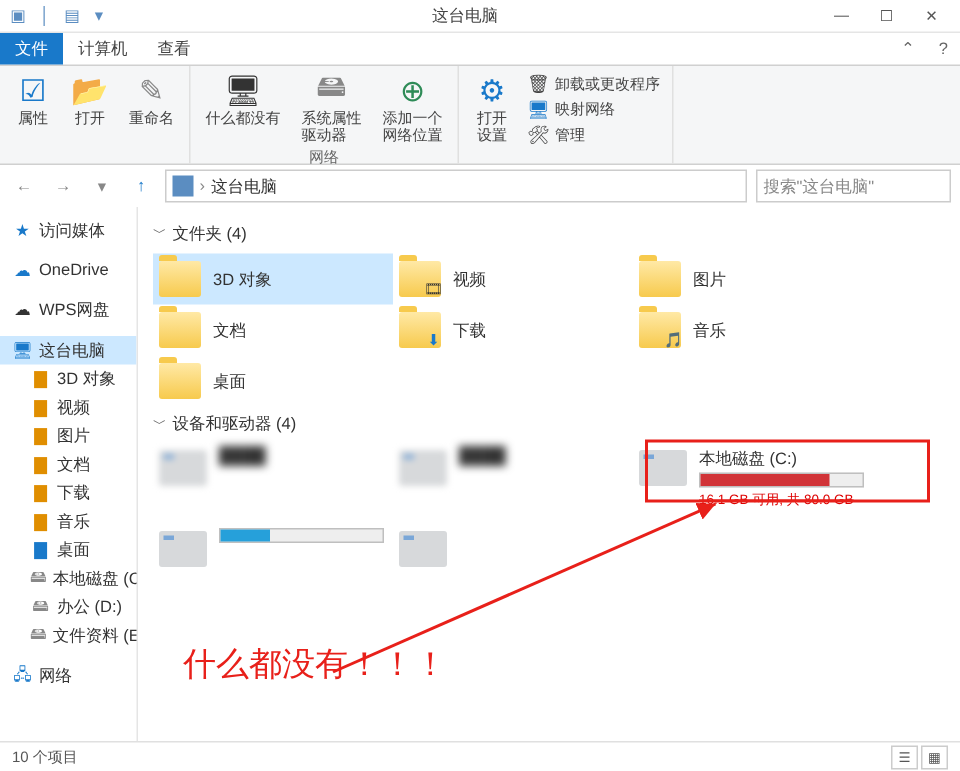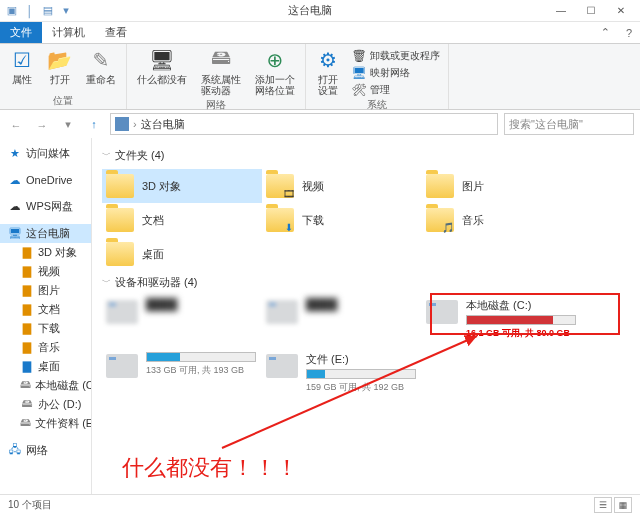--- a/index.html
+++ b/index.html
@@ -64,25 +64,25 @@
 .drive-cell { width: 160px; display: flex; gap: 8px; padding: 2px 4px; align-items: flex-start; margin-bottom: 8px; }
 .drive-icon { width: 32px; height: 24px; background: #d7d9db; border-radius: 2px; position: relative; margin-top: 2px; }
 .drive-icon::after { content: ""; position: absolute; left: 3px; top: 3px; width: 7px; height: 3px; background: #7aa7d8; }
 .drive-icon.blur { filter: blur(2px); }
 .drive-info { flex: 1; }
 .drive-info .name { font-size: 11px; color: #333; margin-bottom: 2px; }
 .drive-bar { width: 110px; height: 10px; border: 1px solid #bfbfbf; background: #eee; margin-bottom: 2px; }
 .drive-bar .fill { height: 100%; background: #26a0da; }
 .drive-bar .fill.red { background: #d13438; }
 .drive-meta { font-size: 9px; color: #777; }
-.drive-meta.red { color: #d00; text-decoration: line-through; font-weight: bold; }
+.drive-meta.red { color: #d00; text-decoration: line-through; }
 
 .red-box { position: absolute; border: 2px solid #e8201a; background: transparent; pointer-events: none; }
 .red-arrow { position: absolute; pointer-events: none; }
-.annotation-text { position: absolute; color: #e8201a; font-size: 22px; font-weight: 400; margin-top: 25px; }
+.annotation-text { position: absolute; color: #e8201a; font-size: 22px; font-weight: 400; }
 
 
 .statusbar { height: 20px; border-top: 1px solid #e0e0e0; display: flex; align-items: center; padding: 0 8px; font-size: 10px; color: #555; background: #fff; }
 .statusbar .spacer { flex: 1; }
 .statusbar .view-toggle { display: flex; gap: 2px; }
 .statusbar .vt-btn { width: 18px; height: 16px; border: 1px solid #ccc; display: flex; align-items: center; justify-content: center; font-size: 9px; }
 
 
 .i-blue { color: #1979ca; }
 .i-green { color: #2e8b57; }
@@ -125,21 +125,20 @@
       </div>
       <div class="ribbon-btn">
         <div class="big-icon i-blue">📂</div>
         <div class="lbl">打开</div>
       </div>
       <div class="ribbon-btn">
         <div class="big-icon i-gray">✎</div>
         <div class="lbl">重命名</div>
       </div>
     </div>
-    <div class="group-label">位置</div>
   </div>
 
   <div class="ribbon-group">
     <div class="row">
       <div class="ribbon-btn">
         <div class="big-icon">🖥</div>
         <div class="lbl">什么都没有</div>
       </div>
       <div class="ribbon-btn">
         <div class="big-icon i-gray">🖴</div>
@@ -170,21 +169,20 @@
         <div class="ribbon-small">
           <span class="sm-icon i-blue">🖥</span>
           <span>映射网络</span>
         </div>
         <div class="ribbon-small">
           <span class="sm-icon">🛠</span>
           <span>管理</span>
         </div>
       </div>
     </div>
-    <div class="group-label">系统</div>
   </div>
 </div>
 
 <div class="addrbar">
   <div class="nav-btn">←</div>
   <div class="nav-btn">→</div>
   <div class="nav-btn">▾</div>
   <div class="nav-btn enabled">↑</div>
   <div class="path-box">
     <span class="pc-icon"></span>
@@ -332,32 +330,24 @@
             </div>
           <div class="drive-meta red">16.1 GB 可用, 共 80.0 GB</div>
         </div>
       </div>
       <div class="drive-cell">
         <div class="drive-icon"></div>
         <div class="drive-info">
           <div class="drive-bar">
               <div class="fill" style="width:31%"></div>
             </div>
-          <div class="drive-meta">133 GB 可用, 共 193 GB</div>
         </div>
       </div>
       <div class="drive-cell">
         <div class="drive-icon"></div>
-        <div class="drive-info">
-          <div class="name">文件 (E:)</div>
-          <div class="drive-bar">
-              <div class="fill" style="width:17%"></div>
-            </div>
-          <div class="drive-meta">159 GB 可用, 共 192 GB</div>
-        </div>
       </div>
     </div>
 
     <div class="red-box" style="left:338px; top:155px; width:190px; height:42px;"></div>
     <svg class="red-arrow" style="left:120px; top:190px;" width="280" height="130">
       <defs>
           <marker id="ah" markerWidth="8" markerHeight="8" refX="6" refY="3" orient="auto">
             <path d="M0,0 L6,3 L0,6 Z" fill="#e8201a"></path>
           </marker>
         </defs>

